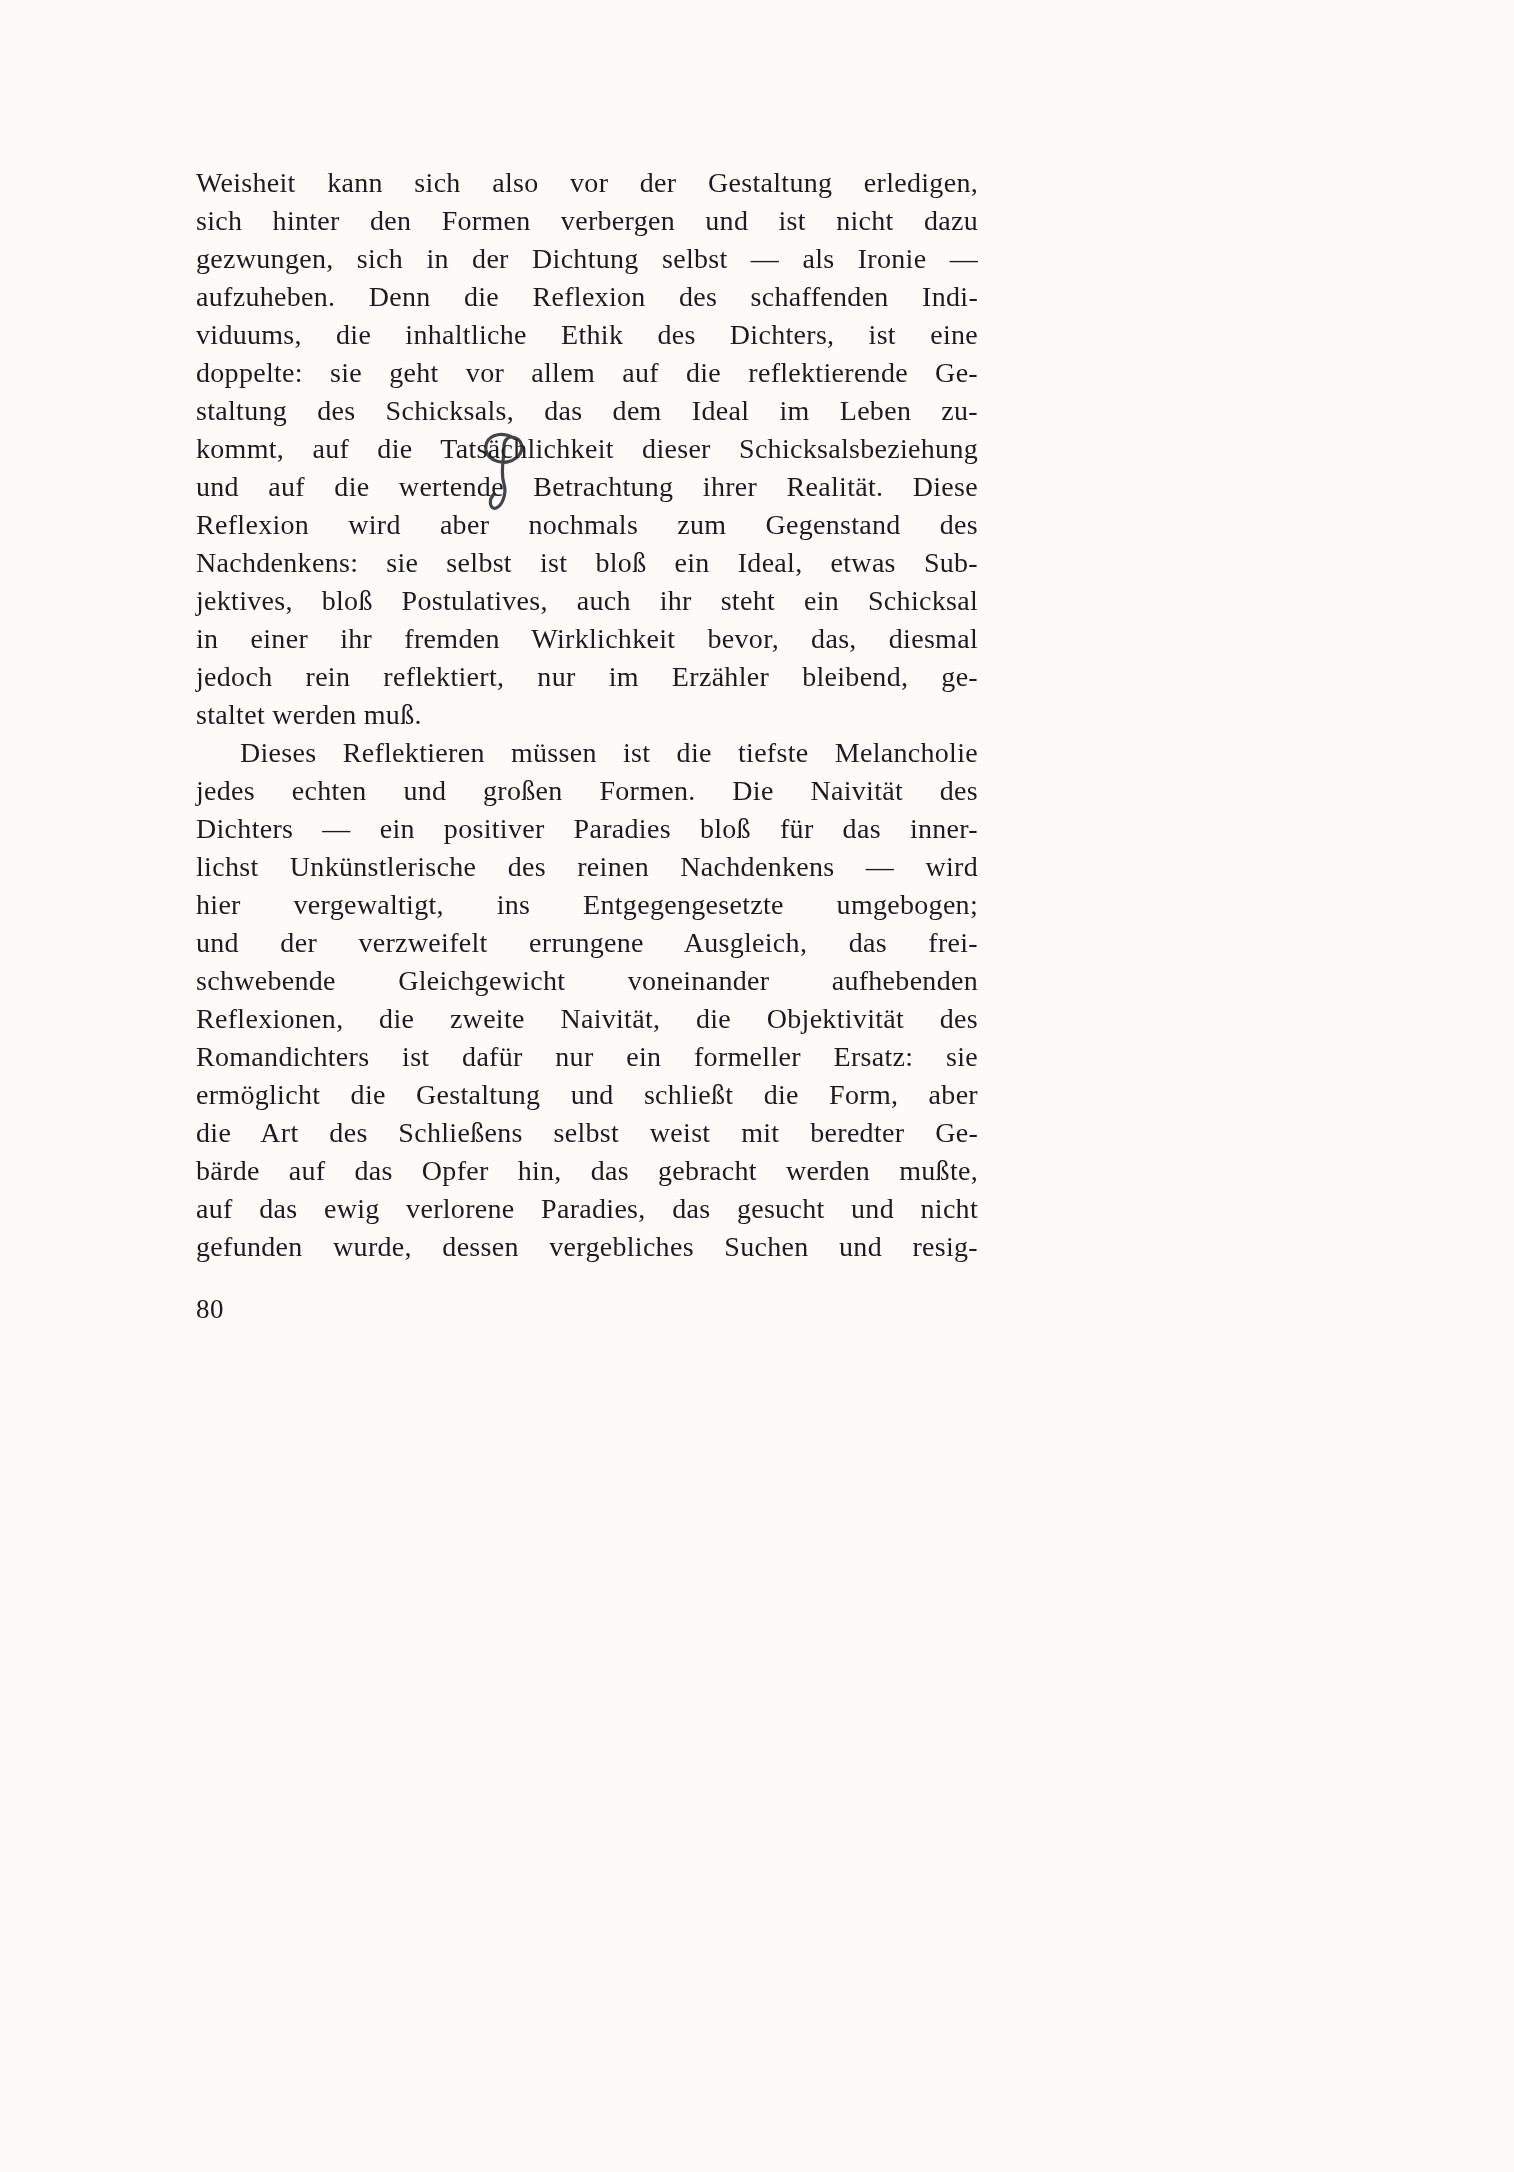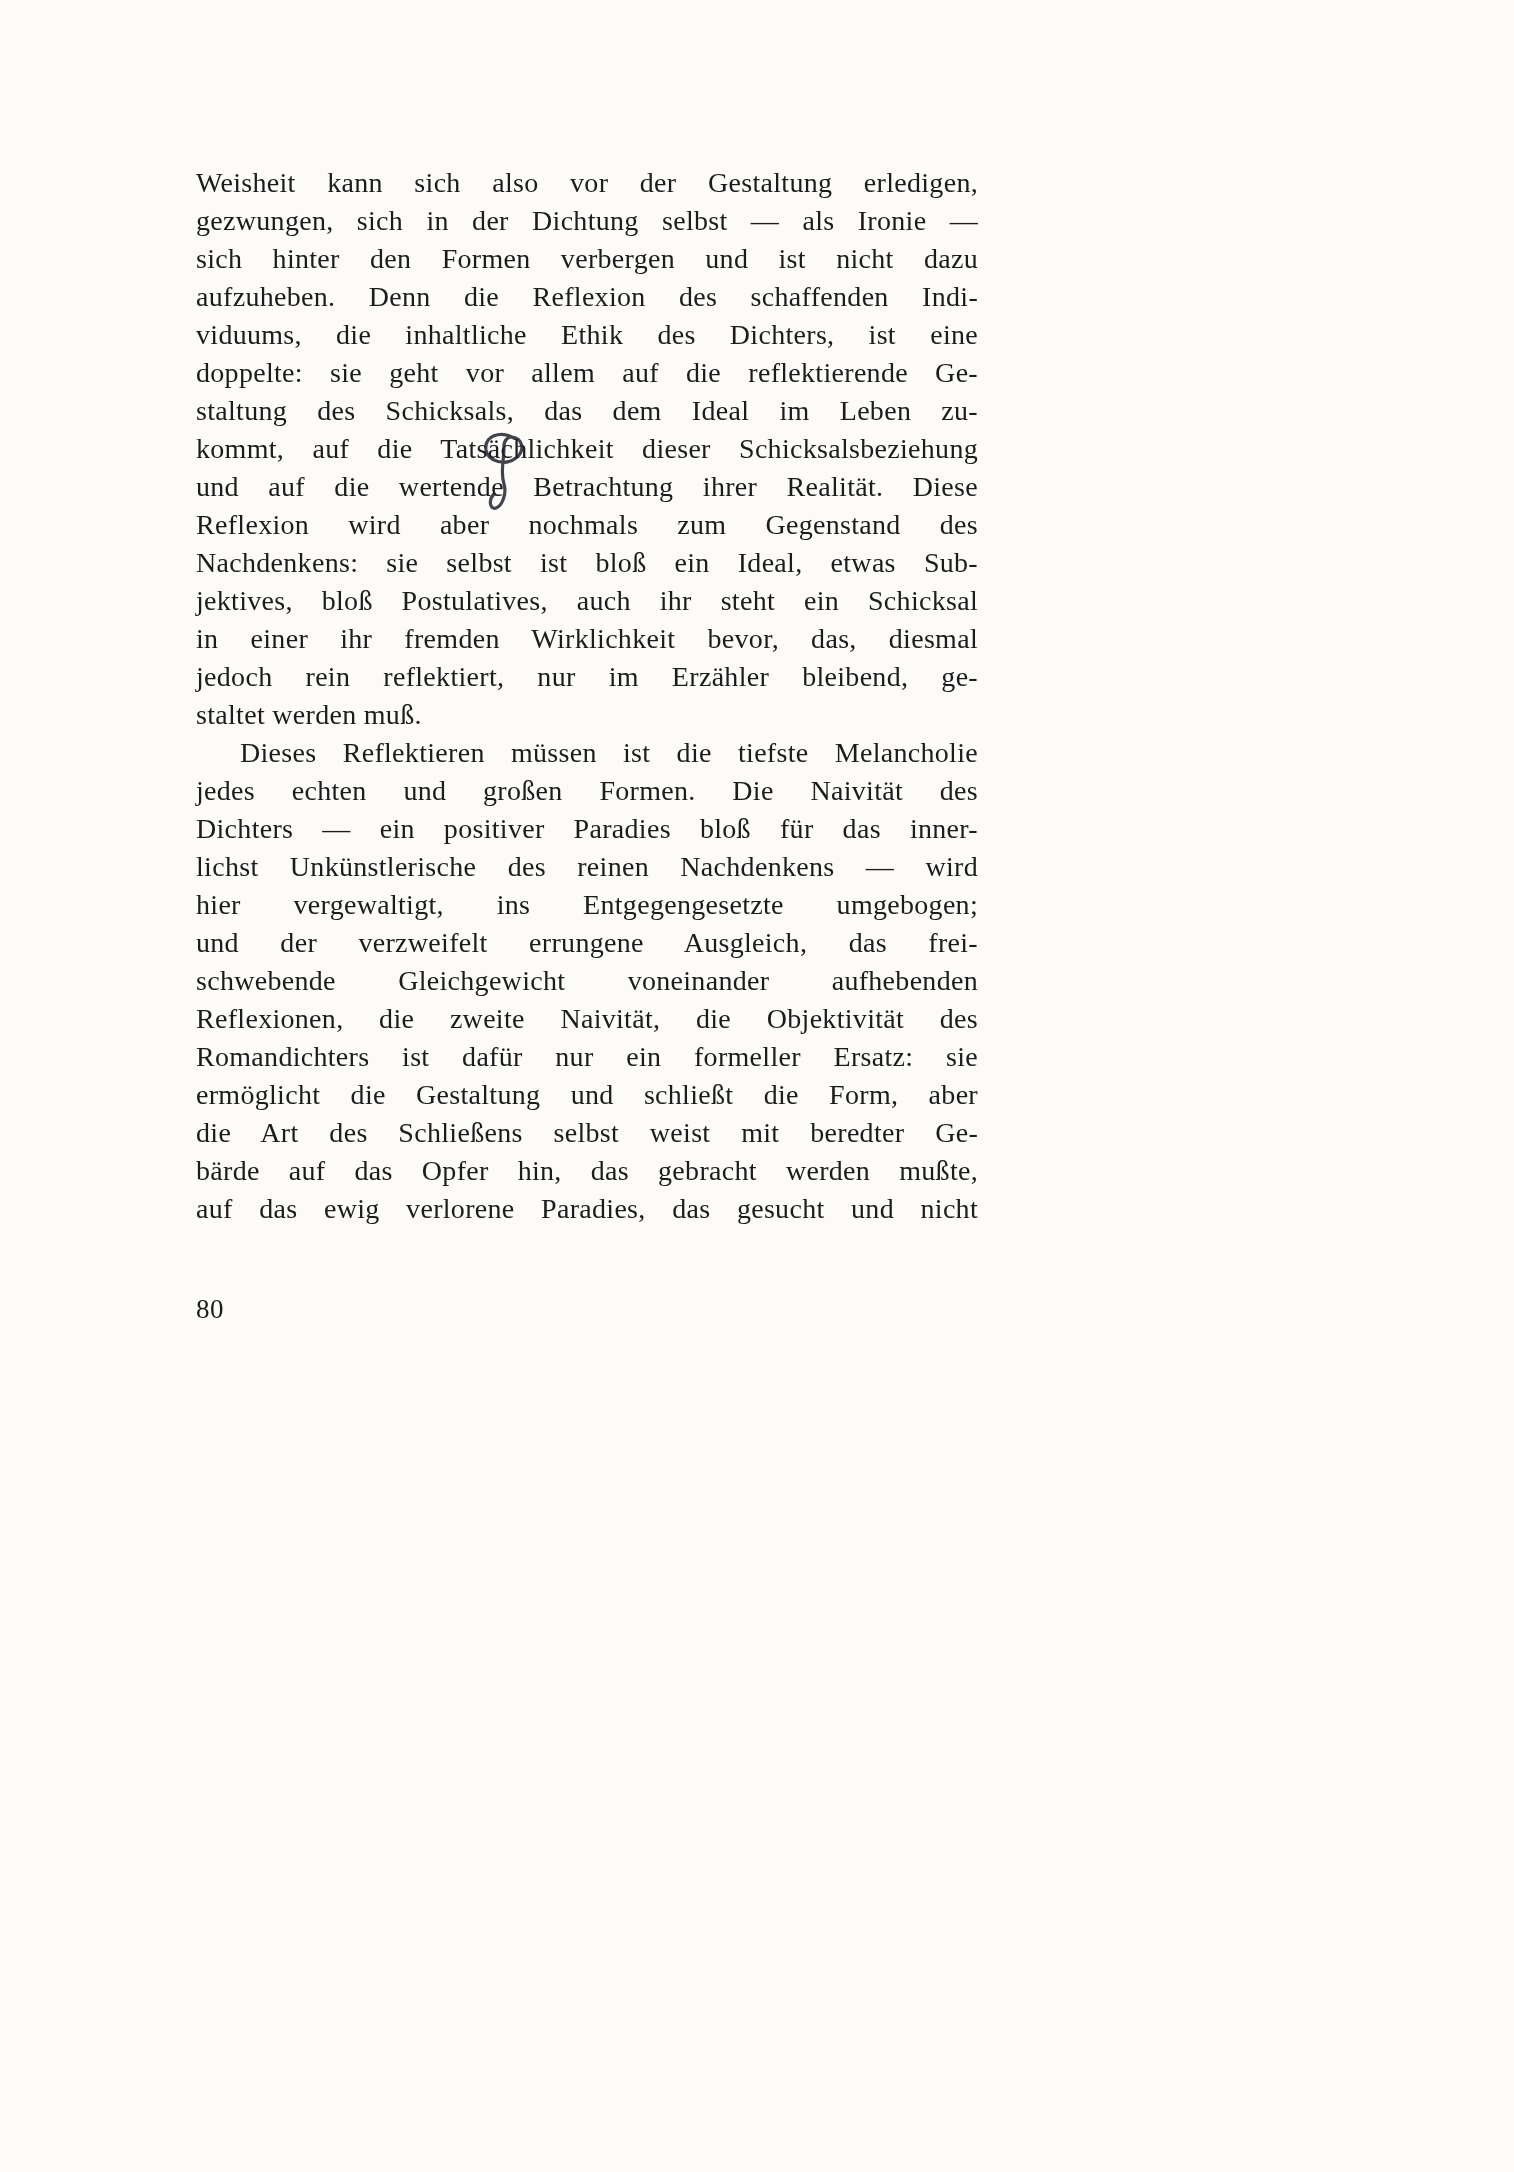--- a/index.html
+++ b/index.html
@@ -65,22 +65,22 @@
 </style>
 </head>
 <body>
 
 <div class="page">
 
   <div class="text-block">
 
     <div class="paragraph">
       <div class="line just">Weisheit kann sich also vor der Gestaltung erledigen,</div>
+      <div class="line just">sich hinter den Formen verbergen und ist nicht dazu</div>
       <div class="line just">gezwungen, sich in der Dichtung selbst — als Ironie —</div>
-      <div class="line just">sich hinter den Formen verbergen und ist nicht dazu</div>
       <div class="line just">aufzuheben. Denn die Reflexion des schaffenden Indi-</div>
       <div class="line just">viduums, die inhaltliche Ethik des Dichters, ist eine</div>
       <div class="line just">doppelte: sie geht vor allem auf die reflektierende Ge-</div>
       <div class="line just">staltung des Schicksals, das dem Ideal im Leben zu-</div>
       <div class="line just">kommt, auf die Tatsächlichkeit dieser Schicksalsbeziehung</div>
       <div class="line just">und auf die wertende Betrachtung ihrer Realität. Diese</div>
       <div class="line just">Reflexion wird aber nochmals zum Gegenstand des</div>
       <div class="line just">Nachdenkens: sie selbst ist bloß ein Ideal, etwas Sub-</div>
       <div class="line just">jektives, bloß Postulatives, auch ihr steht ein Schicksal</div>
       <div class="line just">in einer ihr fremden Wirklichkeit bevor, das, diesmal</div>
@@ -95,20 +95,21 @@
       <div class="line just">lichst Unkünstlerische des reinen Nachdenkens — wird</div>
       <div class="line just">hier vergewaltigt, ins Entgegengesetzte umgebogen;</div>
       <div class="line just">und der verzweifelt errungene Ausgleich, das frei-</div>
       <div class="line just">schwebende Gleichgewicht voneinander aufhebenden</div>
       <div class="line just">Reflexionen, die zweite Naivität, die Objektivität des</div>
       <div class="line just">Romandichters ist dafür nur ein formeller Ersatz: sie</div>
       <div class="line just">ermöglicht die Gestaltung und schließt die Form, aber</div>
       <div class="line just">die Art des Schließens selbst weist mit beredter Ge-</div>
       <div class="line just">bärde auf das Opfer hin, das gebracht werden mußte,</div>
       <div class="line just">auf das ewig verlorene Paradies, das gesucht und nicht</div>
+      <div class="line just">gefunden wurde, dessen vergebliches Suchen und resig-</div>
     </div>
 
   </div>
 
   <svg class="ink-mark" viewBox="0 0 66 92" xmlns="http://www.w3.org/2000/svg" aria-hidden="true">
     <path d="M40,10 C26,2 10,8 12,22 C14,34 32,38 42,30 C52,22 48,10 38,9
              C34,9 30,12 30,18
              C30,34 26,44 30,56 C33,66 28,78 22,80 C16,82 14,72 20,66" fill="none" stroke="#23232e" stroke-width="3.2" stroke-linecap="round"></path>
   </svg>
 

